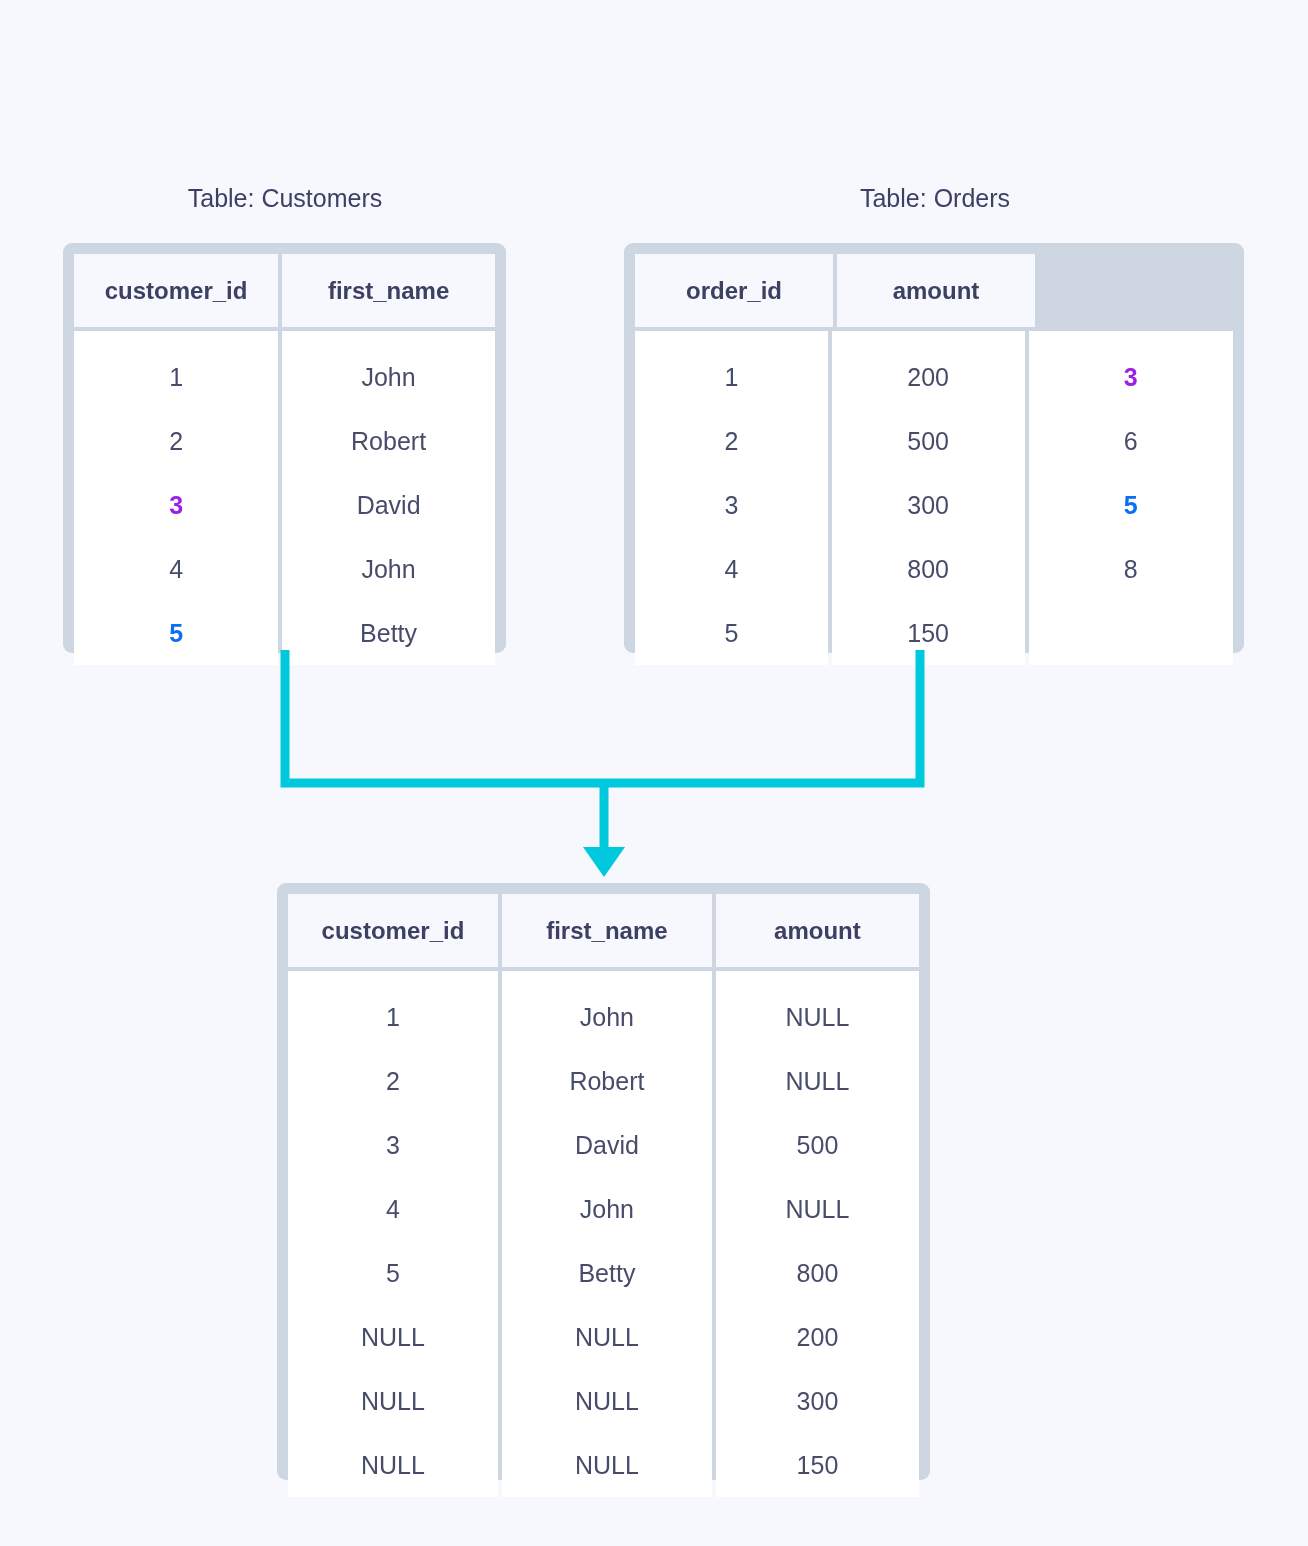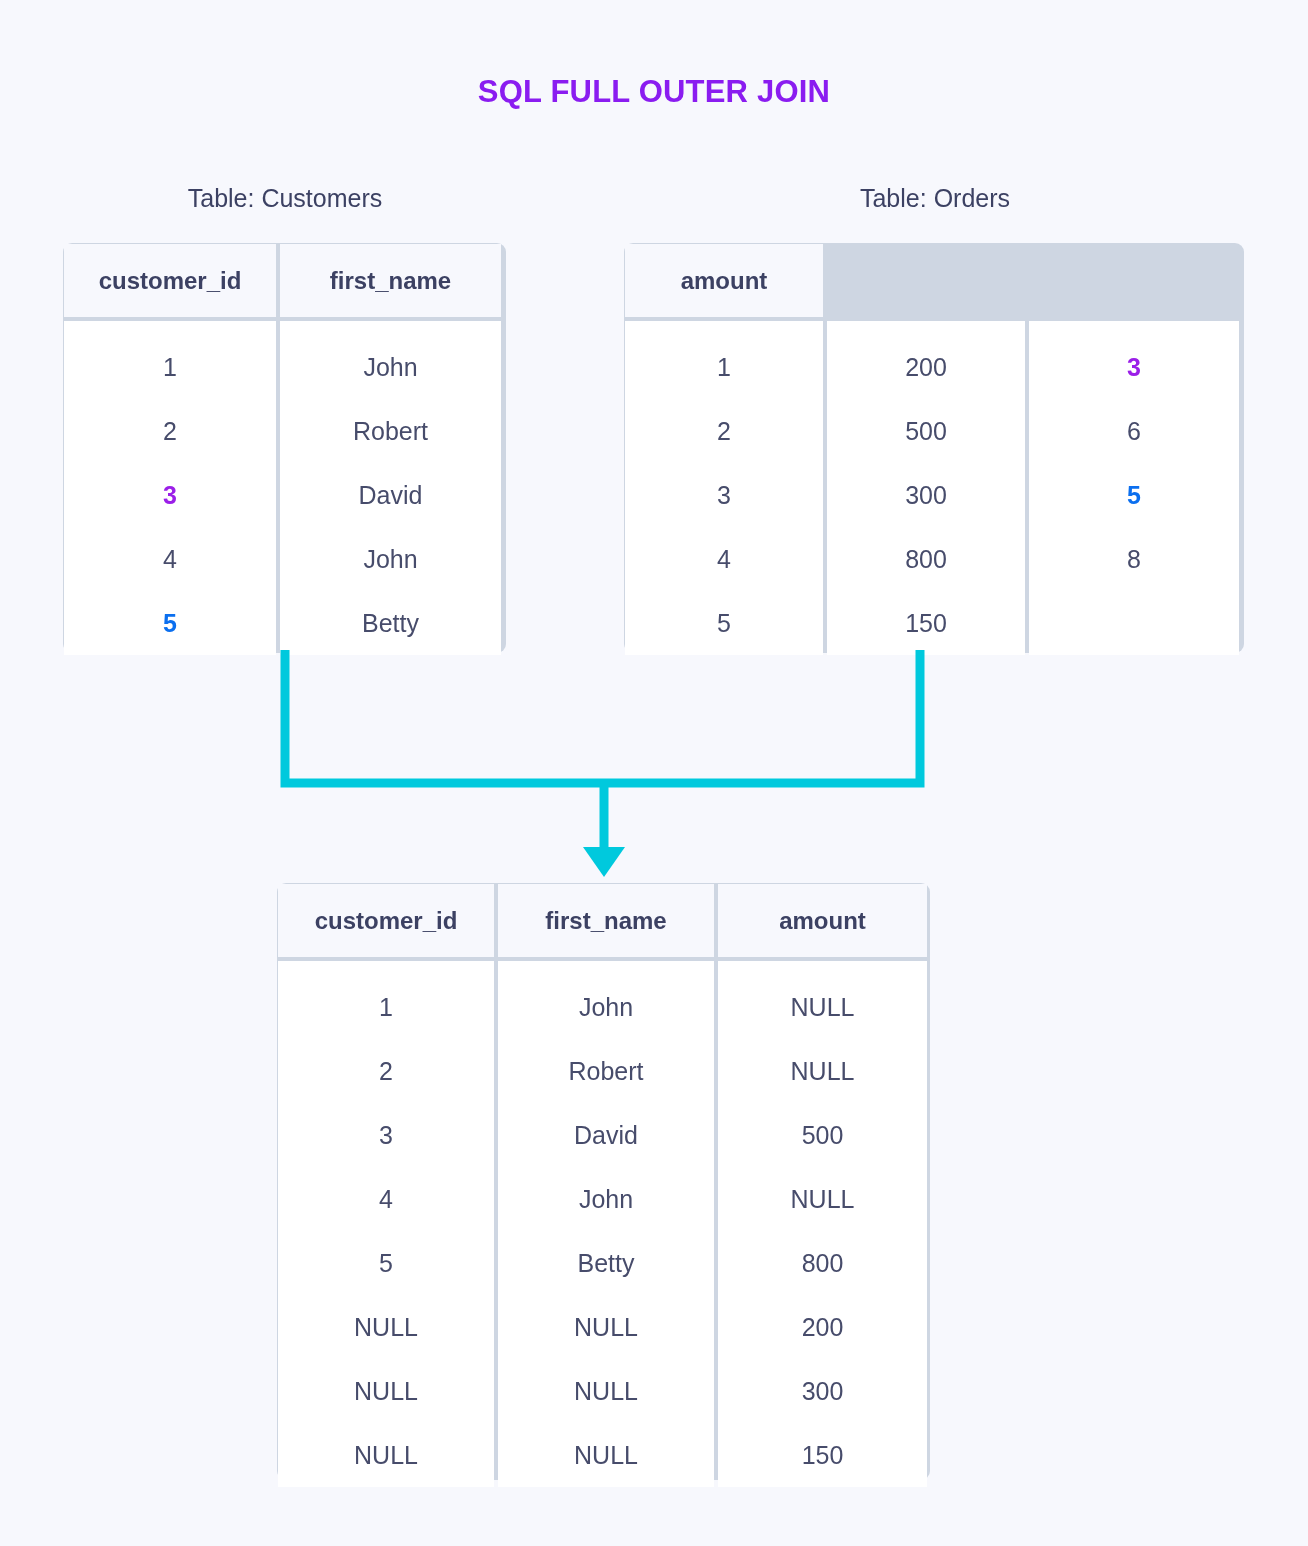--- a/index.html
+++ b/index.html
@@ -46,21 +46,21 @@
   }
   #caption-customers { top: 184px; left: 65px;  width: 440px; }
   #caption-orders    { top: 184px; left: 625px; width: 620px; }
 
   
   .sql-table {
     position: absolute;
     box-sizing: border-box;
     background: #ced6e2;
     border-radius: 9px;
-    padding: 1px;
+    padding: 11px;
     display: flex;
     flex-direction: column;
     gap: 4px;
   }
   .t-row {
     display: flex;
     gap: 4px;
   }
   .t-head .t-cell {
     background: #f7f8fd;
@@ -131,21 +131,20 @@
     width: 1308px;
     height: 240px;
     pointer-events: none;
   }
 </style>
 </head>
 <body>
 
 <div class="page">
 
-  <div class="main-title">SQL FULL OUTER JOIN</div>
 
   <div class="table-caption" id="caption-customers">Table: Customers</div>
 
   <div class="sql-table" id="table-customers">
     <div class="t-row t-head">
       <div class="t-cell">customer_id</div>
       <div class="t-cell">first_name</div>
     </div>
     <div class="t-body">
       <div class="t-col">
@@ -162,20 +161,21 @@
         <div class="t-val">John</div>
         <div class="t-val">Betty</div>
       </div>
     </div>
   </div>
 
   <div class="table-caption" id="caption-orders">Table: Orders</div>
 
   <div class="sql-table" id="table-orders">
     <div class="t-row t-head">
+      <div class="t-cell">order_id</div>
       <div class="t-cell">amount</div>
     </div>
     <div class="t-body">
       <div class="t-col">
         <div class="t-val">1</div>
         <div class="t-val">2</div>
         <div class="t-val">3</div>
         <div class="t-val">4</div>
         <div class="t-val">5</div>
       </div>

